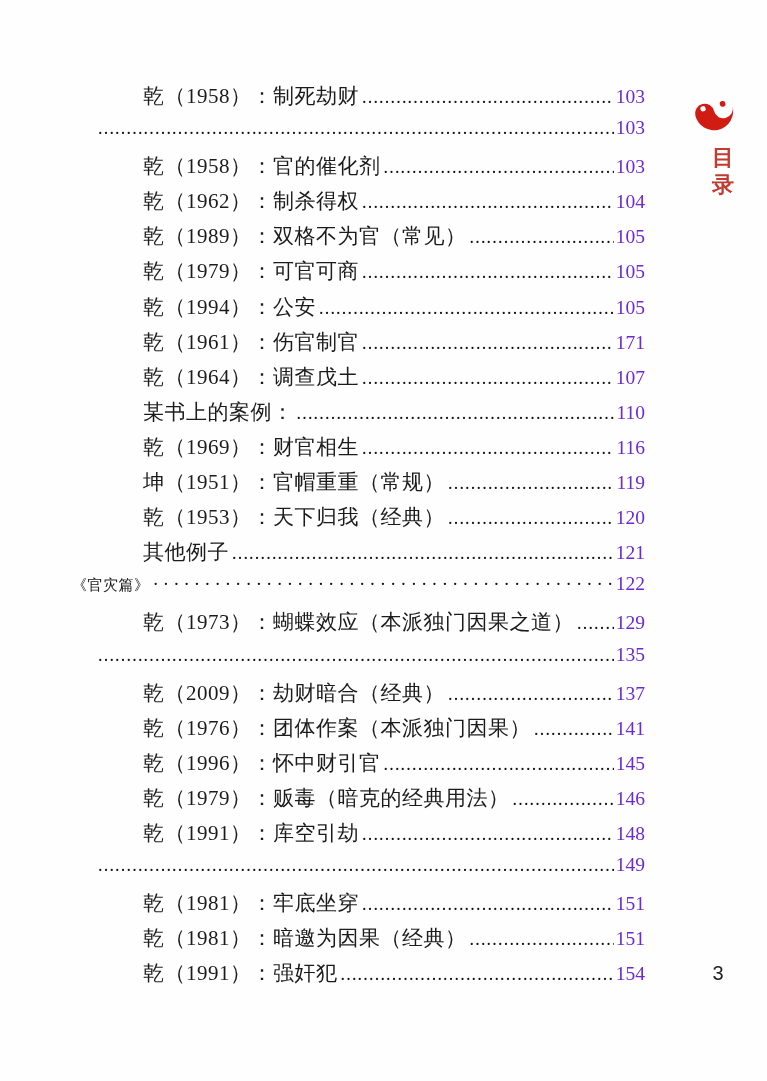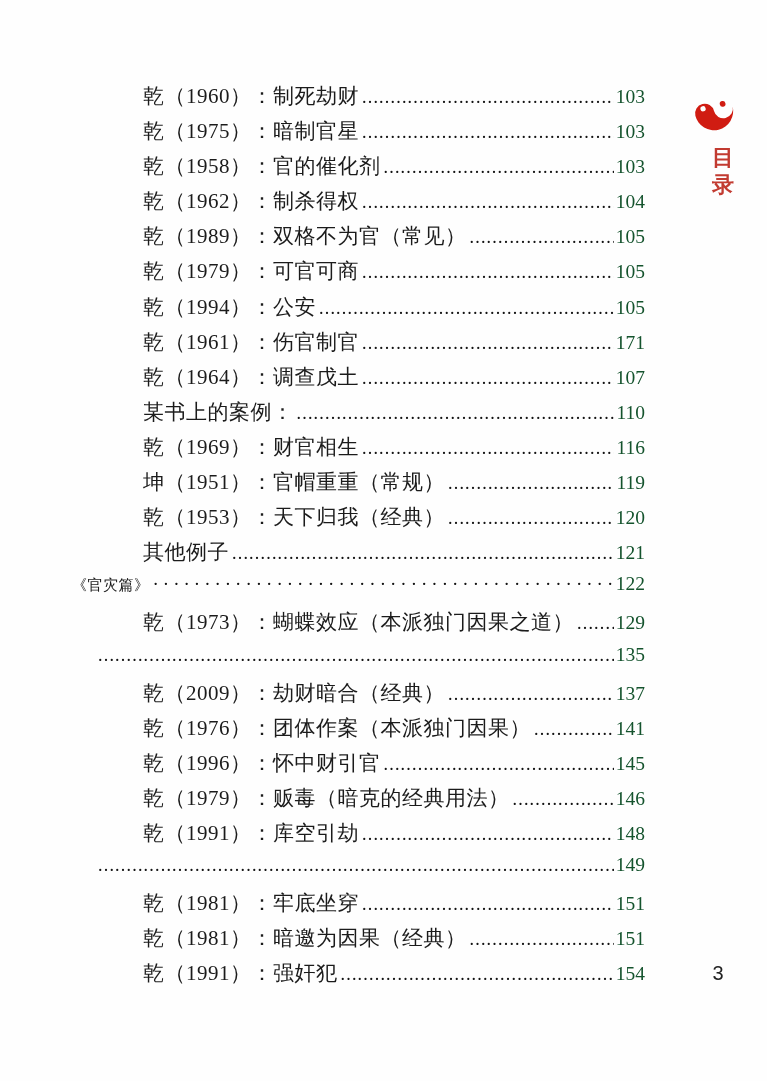--- a/index.html
+++ b/index.html
@@ -40,21 +40,21 @@
     color:#141414;
   }
   .row.section .dots{
     font-size:19px;
     letter-spacing:4px;
   }
   .pg{
     flex:0 0 auto;
     font-family:"Liberation Serif",serif;
     font-size:19.5px;
-    color:#14532d;
+    color:#6d28d9;
   }
   
   .corner-logo{
     position:absolute;
     left:686px;top:87px;
     width:56px;height:48px;
   }
   .mulu{
     position:absolute;
     left:709px;top:145px;
@@ -93,27 +93,26 @@
     </svg>
   </div>
 
   <div class="mulu" style="color:#c23b31;">
     <span>目</span>
     <span>录</span>
   </div>
 
   <div class="toc">
   <div class="row entry">
-    <span class="title">乾（1960）：制死劫财</span>
+    <span class="title">乾（1958）：制死劫财</span>
     <span class="dots">............................................................................................................................................................................................................................</span>
     <span class="pg">103</span>
   </div>
 
   <div class="row entry">
-    <span class="title">乾（1975）：暗制官星</span>
     <span class="dots">............................................................................................................................................................................................................................</span>
     <span class="pg">103</span>
   </div>
 
   <div class="row entry">
     <span class="title">乾（1958）：官的催化剂</span>
     <span class="dots">............................................................................................................................................................................................................................</span>
     <span class="pg">103</span>
   </div>
 

